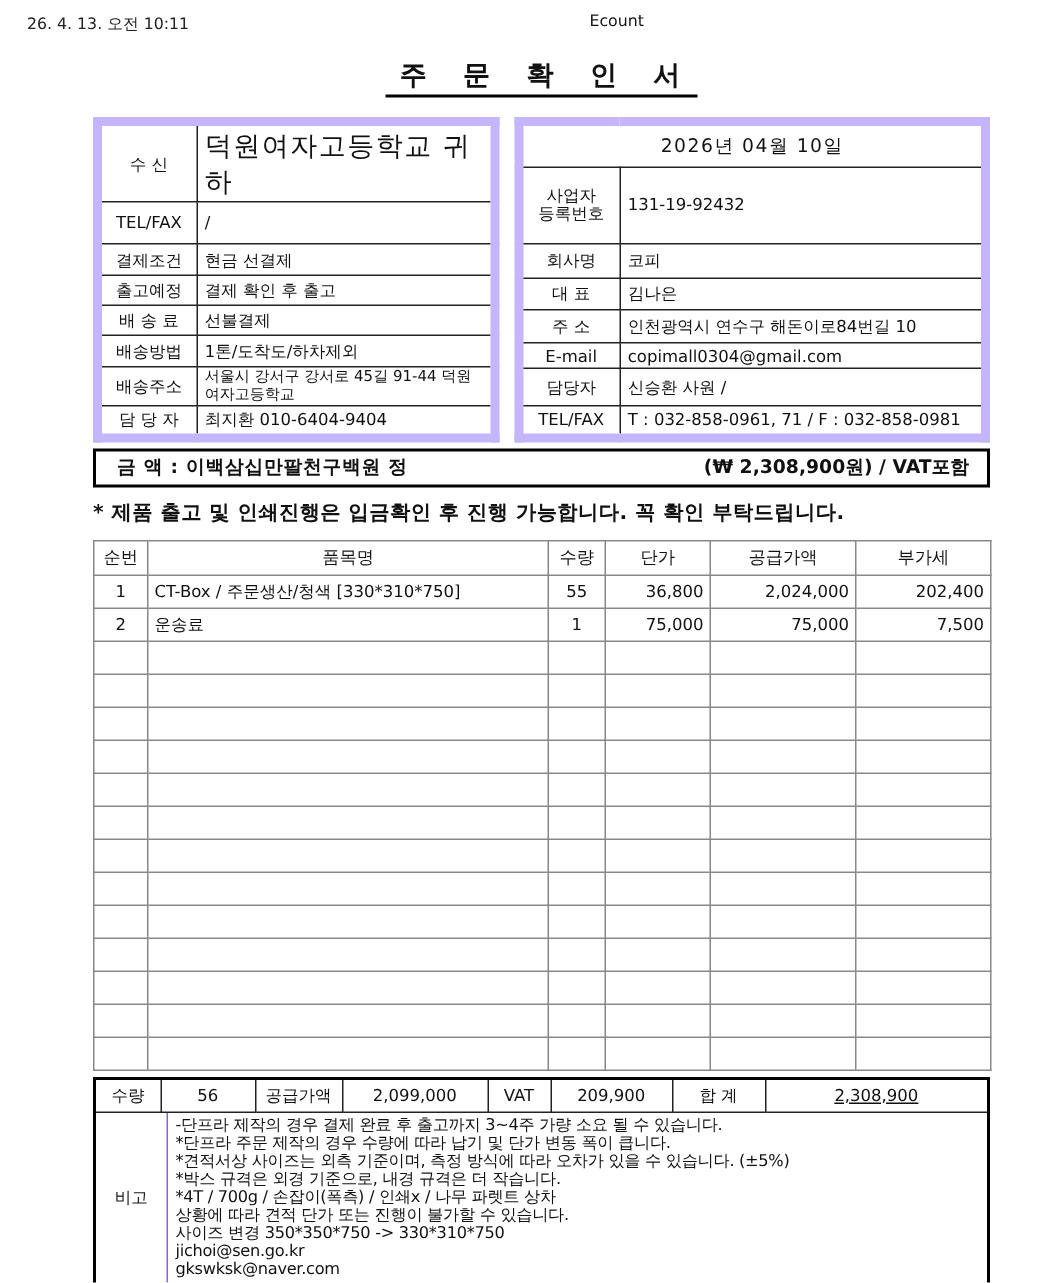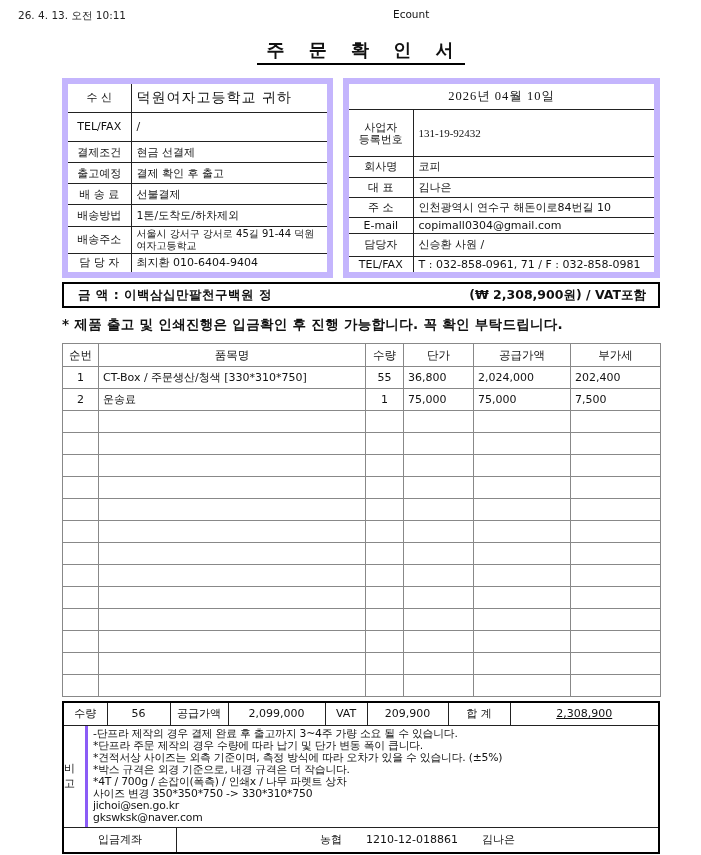--- a/index.html
+++ b/index.html
@@ -32,27 +32,27 @@
   .htable.left { width: 271px; }
   .htable.left col.lab { width: 66px; }
   .htable.left tr:nth-child(1) { height: 30px; }
   .htable.left tr:nth-child(2) { height: 28px; }
   .htable.left tr:nth-child(3) { height: 21px; }
   .htable.left tr:nth-child(4) { height: 20px; }
   .htable.left tr:nth-child(5) { height: 20px; }
   .htable.left tr:nth-child(6) { height: 21px; }
   .htable.left tr:nth-child(7) { height: 24px; }
   .htable.left tr:nth-child(8) { height: 21px; }
-  .recipient-name { font-size: 14px; font-weight: bold; letter-spacing: 1px; }
+  .recipient-name { font-size: 18px; font-weight: bold; letter-spacing: 1px; }
   .addr-val { font-size: 10px; line-height: 11.5px; }
 
   .htable.right { width: 317px; }
   .htable.right col.lab { width: 67px; }
-  .htable.right tr:nth-child(1) { height: 28px; font-family: Liberation Serif, serif; }
-  .htable.right tr:nth-child(2) { height: 47px; font-family: Liberation Serif, serif; }
+  .htable.right tr:nth-child(1) { height: 28px; }
+  .htable.right tr:nth-child(2) { height: 47px; }
   .htable.right tr:nth-child(3) { height: 21px; }
   .htable.right tr:nth-child(4) { height: 20px; }
   .htable.right tr:nth-child(5) { height: 20px; }
   .htable.right tr:nth-child(6) { height: 14px; }
   .htable.right tr:nth-child(7) { height: 23px; }
   .htable.right tr:nth-child(8) { height: 19px; }
   .daterow td { text-align: center; font-size: 12.5px; letter-spacing: 1px; }
   .prelabel { white-space: pre-line; line-height: 12px; }
 
   .amount-box {
@@ -66,29 +66,29 @@
   .notice { margin-top: 8px; font-size: 13.5px; font-weight: bold; letter-spacing: 0.3px; }
 
   .items { margin-top: 9px; width: 598px; border: 1px solid #777; }
   .items th, .items td { border: 1px solid #888; padding: 0 4px; }
   .items thead tr { height: 23px; }
   .items tbody tr { height: 22px; }
   .items th { font-weight: normal; font-size: 11.5px; text-align: center; }
   .items td { font-size: 11px; }
   .items .c { text-align: center; }
   .items .l { text-align: left; }
-  .items .r { }
+  .items .r { text-align: right; }
 
   .summary-block { margin-top: 4px; width: 598px; border: 2px solid #000; }
   .sumtable { width: 100%; }
   .sumtable td { border-right: 1px solid #222; border-bottom: 1px solid #222; height: 22px; text-align: center; padding: 0 3px; font-size: 11px; }
   .sumtable td:last-child { border-right: none; text-decoration: underline; }
 
   .remark-row { display: flex; border-bottom: 1px solid #222; }
-  .remark-label { width: 24px; border-right: 3px solid #8b5cf6; display: flex; align-items: center; justify-content: center; font-size: 11px; }
+  .remark-label { width: 48px; border-right: 1px solid #8b5cf6; display: flex; align-items: center; justify-content: center; font-size: 11px; }
   .remark-lines { flex: 1; padding: 2px 0 3px 5px; }
   .remark-lines div { font-size: 10.8px; line-height: 12px; letter-spacing: -0.2px; white-space: nowrap; }
 
   .account-row { display: flex; height: 24px; align-items: stretch; }
   .account-label { width: 113px; border-right: 1px solid #222; display: flex; align-items: center; justify-content: center; font-size: 11px; }
   .account-value { flex: 1; display: flex; align-items: center; justify-content: center; gap: 24px; font-size: 11px; }
 </style>
 </head>
 <body>
 
@@ -362,20 +362,21 @@
       </table>
 
     <div class="remark-row">
       <div class="remark-label">비고</div>
       <div class="remark-lines">
         <div>-단프라 제작의 경우 결제 완료 후 출고까지 3~4주 가량 소요 될 수 있습니다.</div>
         <div>*단프라 주문 제작의 경우 수량에 따라 납기 및 단가 변동 폭이 큽니다.</div>
         <div>*견적서상 사이즈는 외측 기준이며, 측정 방식에 따라 오차가 있을 수 있습니다. (±5%)</div>
         <div>*박스 규격은 외경 기준으로, 내경 규격은 더 작습니다.</div>
         <div>*4T / 700g / 손잡이(폭측) / 인쇄x / 나무 파렛트 상차</div>
+        <div>상황에 따라 견적 단가 또는 진행이 불가할 수 있습니다.</div>
         <div>사이즈 변경 350*350*750 -&gt; 330*310*750</div>
         <div>jichoi@sen.go.kr</div>
         <div>gkswksk@naver.com</div>
       </div>
     </div>
 
     <div class="account-row">
       <div class="account-label">입금계좌</div>
       <div class="account-value">
         <span>농협</span>

